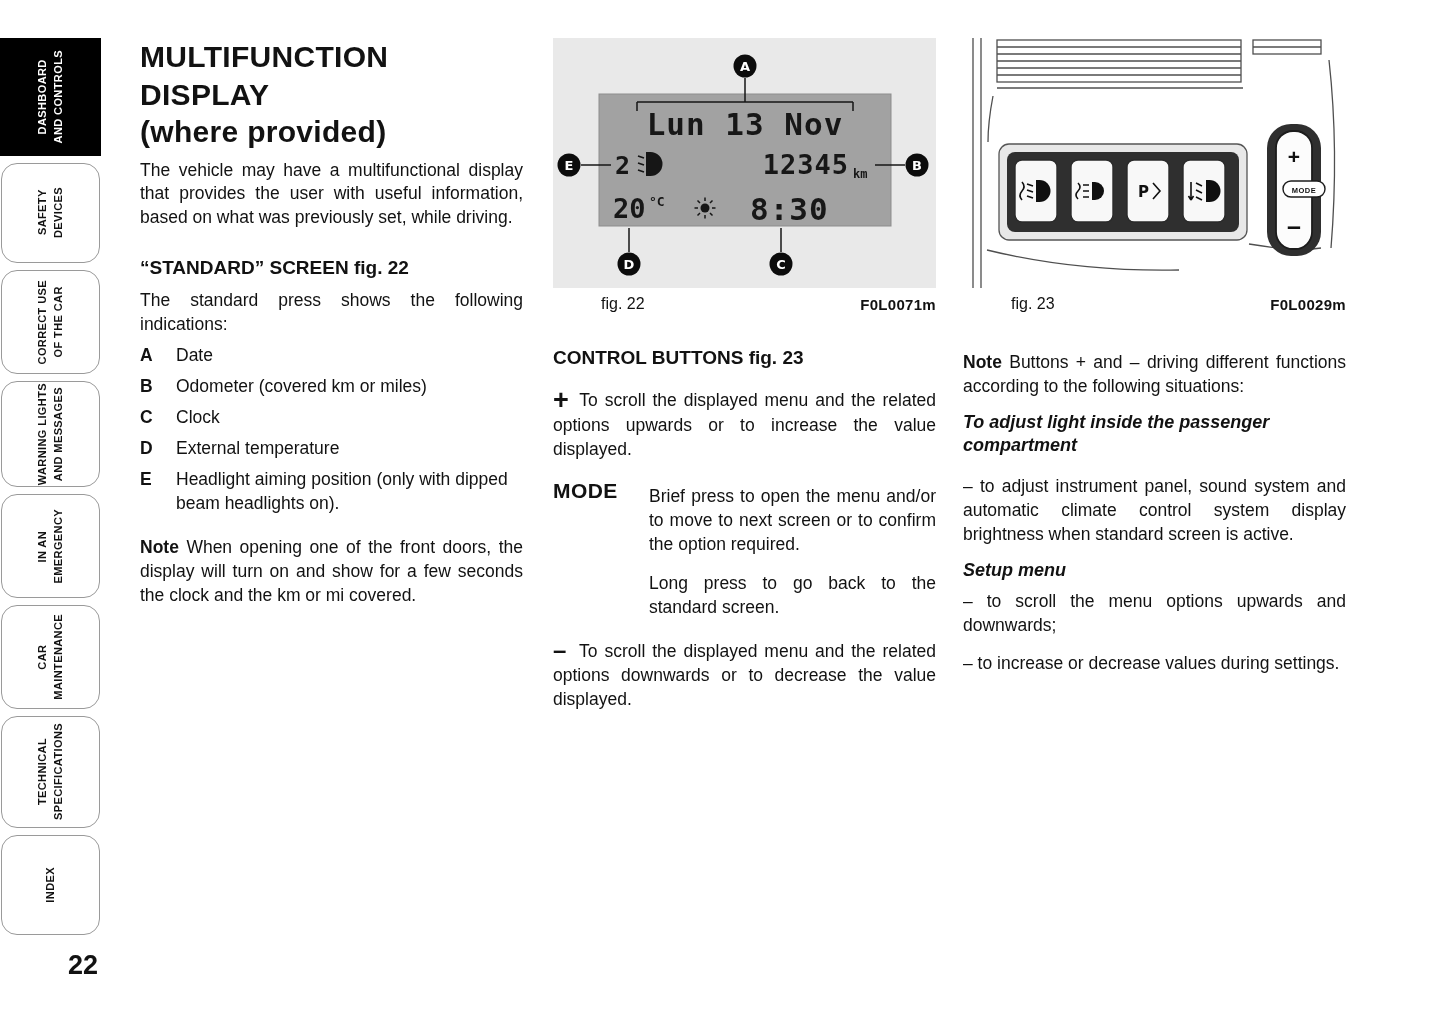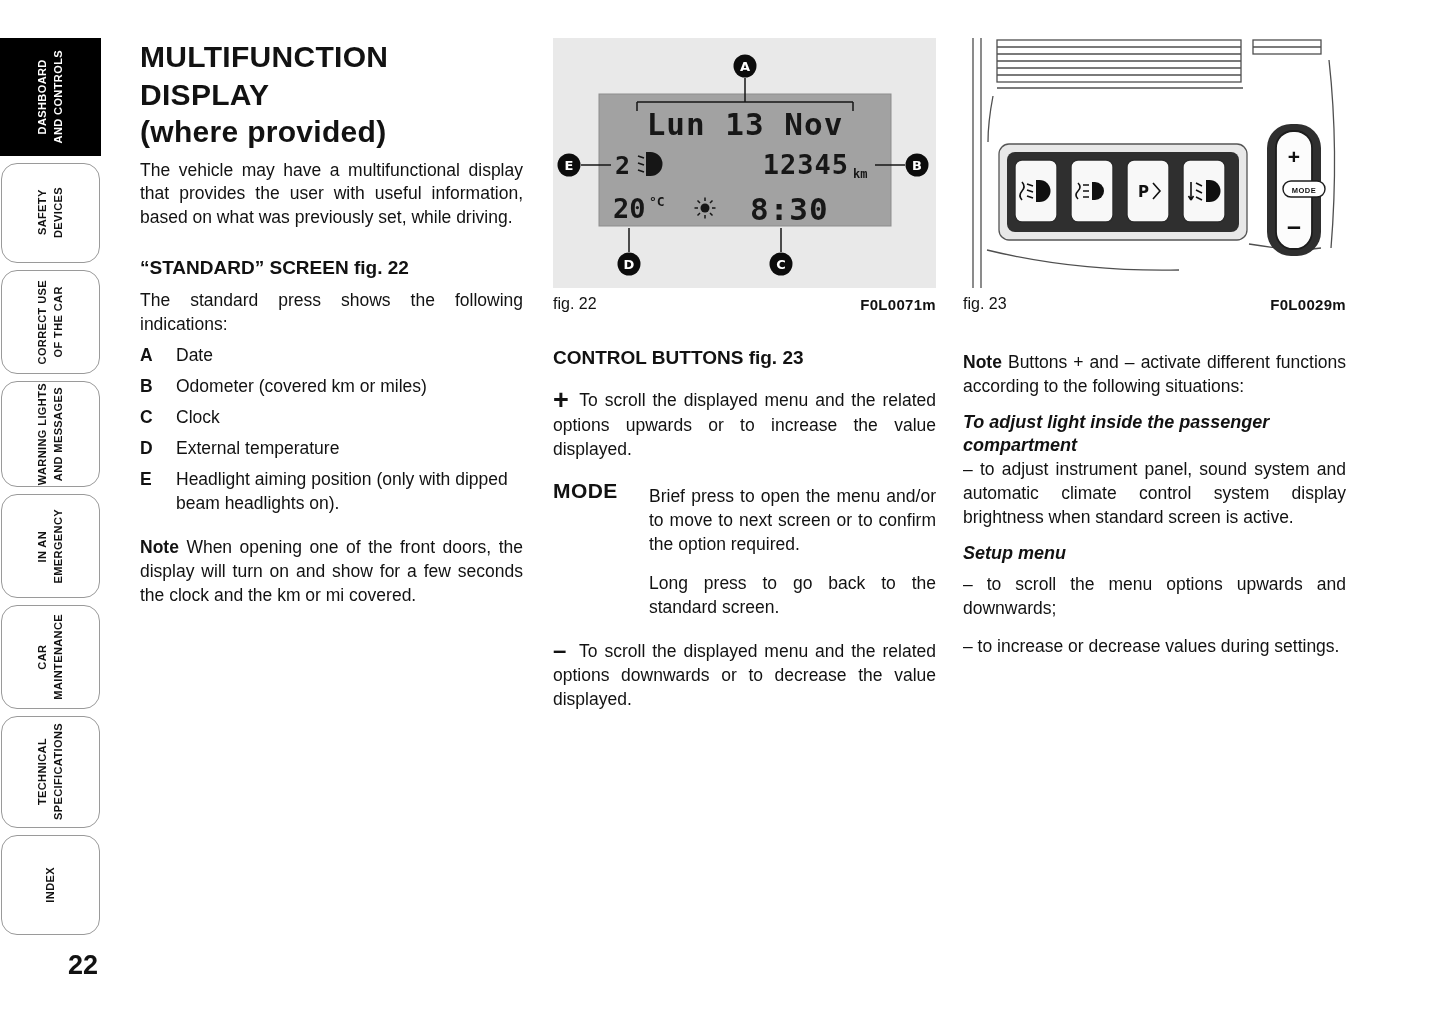--- a/index.html
+++ b/index.html
@@ -37,21 +37,21 @@
   .big-plus { font-size:27px; font-weight:bold; line-height:1; vertical-align:-3px; padding-right:4px; }
   .big-minus { font-size:24px; font-weight:bold; line-height:1; vertical-align:-1px; padding-right:6px; }
   .mode-row { display:flex; margin-top:16px; }
   .mode-label { width:96px; flex:none; font-weight:bold; font-size:21px; letter-spacing:.4px; padding-top:1px; }
   .mode-texts { flex:1; }
   .mode-texts .para { margin-top:7px; }
   .mode-texts .para + .para { margin-top:15px; }
 
   
   .figbox { display:block; width:383px; height:250px; }
-  .figcap { display:flex; justify-content:space-between; align-items:center; margin-top:7px; }
+  .figcap { display:flex; justify-content:space-between; align-items:center; margin-top:7px;margin-left:48px; }
   .figcap-label { font-size:16px; }
   .figcap-code { font-size:15px; font-weight:bold; letter-spacing:.3px; }
 
   svg text.seg { font-family:"DejaVu Sans Mono", monospace; font-weight:bold; fill:#171717; }
   svg text.co  { font-family:"DejaVu Sans", sans-serif; font-weight:bold; fill:#ffffff; font-size:13px; }
   svg .figline { stroke:#161616; stroke-width:1.5; fill:none; }
   svg .sketch  { stroke:#4f4f4f; stroke-width:1.3; fill:none; }
   svg .icon-stroke { stroke:#101010; stroke-width:1.6; fill:none; }
   svg text.modetxt { font-family:"Liberation Sans", sans-serif; font-weight:bold; fill:#111; }
 </style>
@@ -286,26 +286,26 @@
       </g>
     </svg>
 
     <div class="figcap">
       <span class="figcap-label">fig. 23</span>
       <span class="figcap-code">F0L0029m</span>
     </div>
 
     <p class="para" style="margin-top:38px">
       <span class="note-label">Note</span>
-      <span>Buttons + and – activate different functions according to the following situations:</span>
+      <span>Buttons + and – driving different functions according to the following situations:</span>
     </p>
 
     <h3 class="h3">To adjust light inside the passenger compartment</h3>
 
-    <p class="para" style="margin-top:0">– to adjust instrument panel, sound system and automatic climate control system display brightness when standard screen is active.</p>
+    <p class="para" style="margin-top:17px">– to adjust instrument panel, sound system and automatic climate control system display brightness when standard screen is active.</p>
 
     <h3 class="h3">Setup menu</h3>
 
     <p class="para" style="margin-top:8px">– to scroll the menu options upwards and downwards;</p>
     <p class="para" style="margin-top:14px">– to increase or decrease values during settings.</p>
   </div>
 
 </div>
 
 </body></html>

